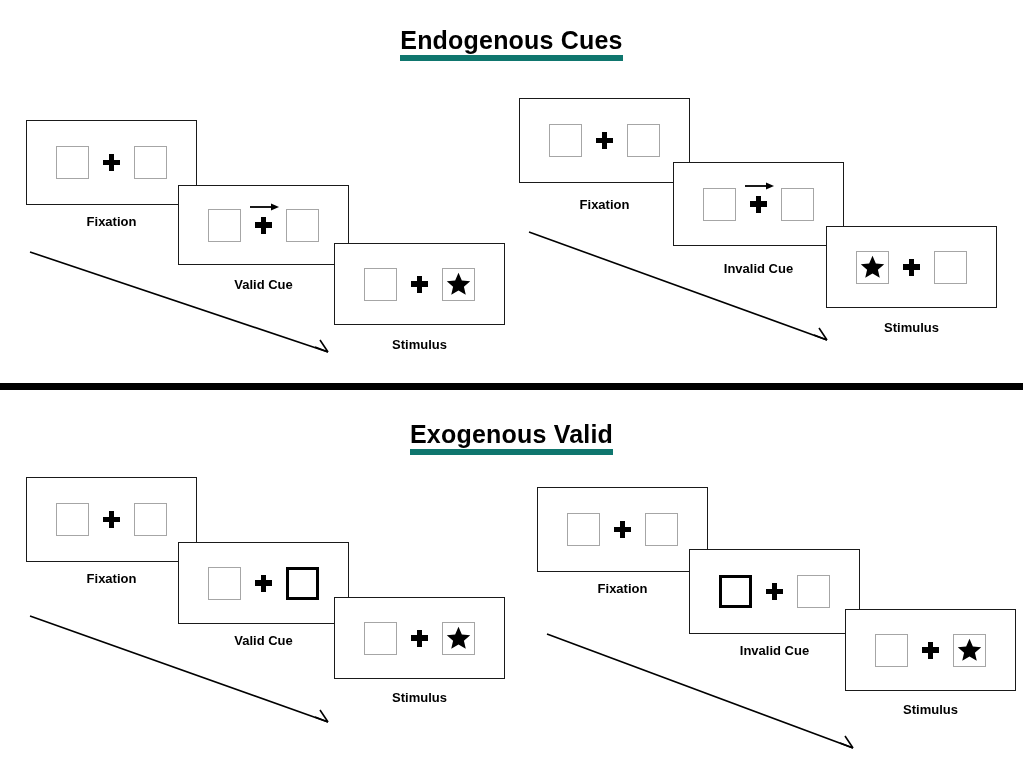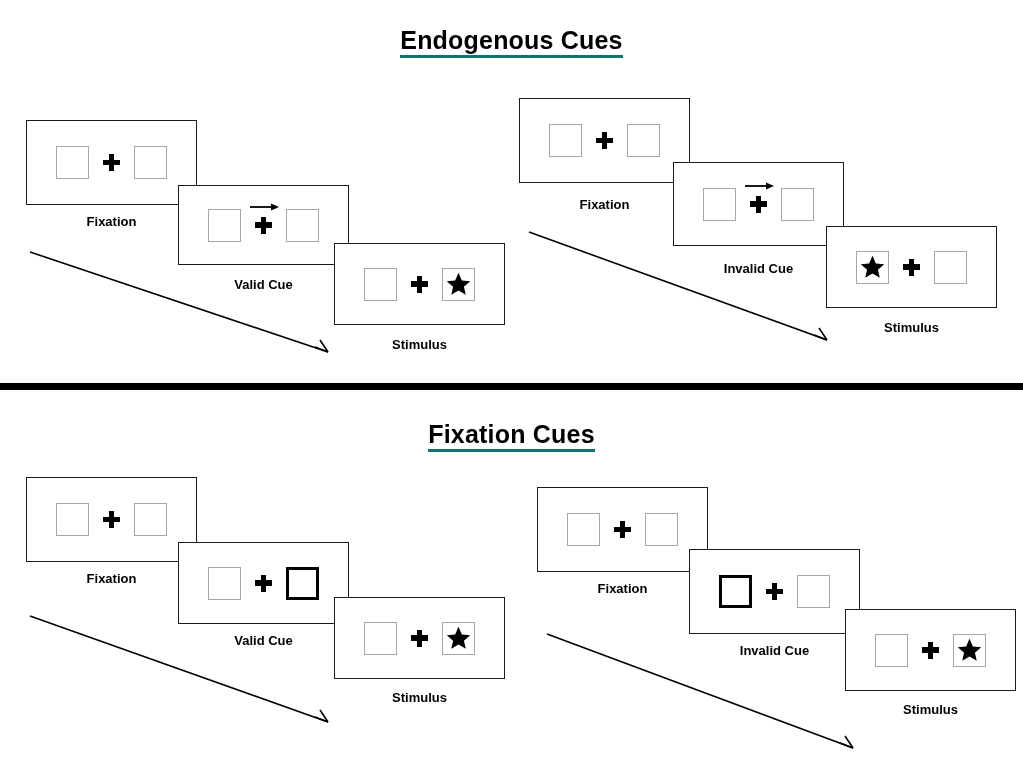--- a/index.html
+++ b/index.html
@@ -24,21 +24,21 @@
 
   .section-title {
     position: absolute;
     width: 1023px;
     text-align: center;
     font-size: 25px;
     font-weight: bold;
     letter-spacing: 0.2px;
   }
   .section-title span {
-    border-bottom: 3px solid #0f766e;
+    border-bottom: 6px solid #0f766e;
     padding-bottom: 1px;
   }
 
   .divider {
     position: absolute;
     left: 0;
     width: 1023px;
     height: 7px;
     background: #000000;
   }
@@ -240,21 +240,21 @@
     <span>Stimulus</span>
   </div>
 
 </div>
 
 <div class="divider" style="top:383px;"></div>
 
 <div class="section" style="top:390px;height:377px;">
 
   <div class="section-title" style="top:30px;">
-    <span>Fixation Cues</span>
+    <span>Exogenous Valid</span>
   </div>
 
   <div class="seq-arrow" style="left:28px;top:222px;">
     <svg width="320" height="122" viewBox="0 0 320 122">
       <line x1="2" y1="4" x2="300" y2="110" stroke="#000" stroke-width="1.6"></line>
       <path d="M300 110 L287 105 M300 110 L292 98" stroke="#000" stroke-width="1.6" fill="none"></path>
     </svg>
   </div>
 
   <div class="seq-arrow" style="left:545px;top:240px;">

